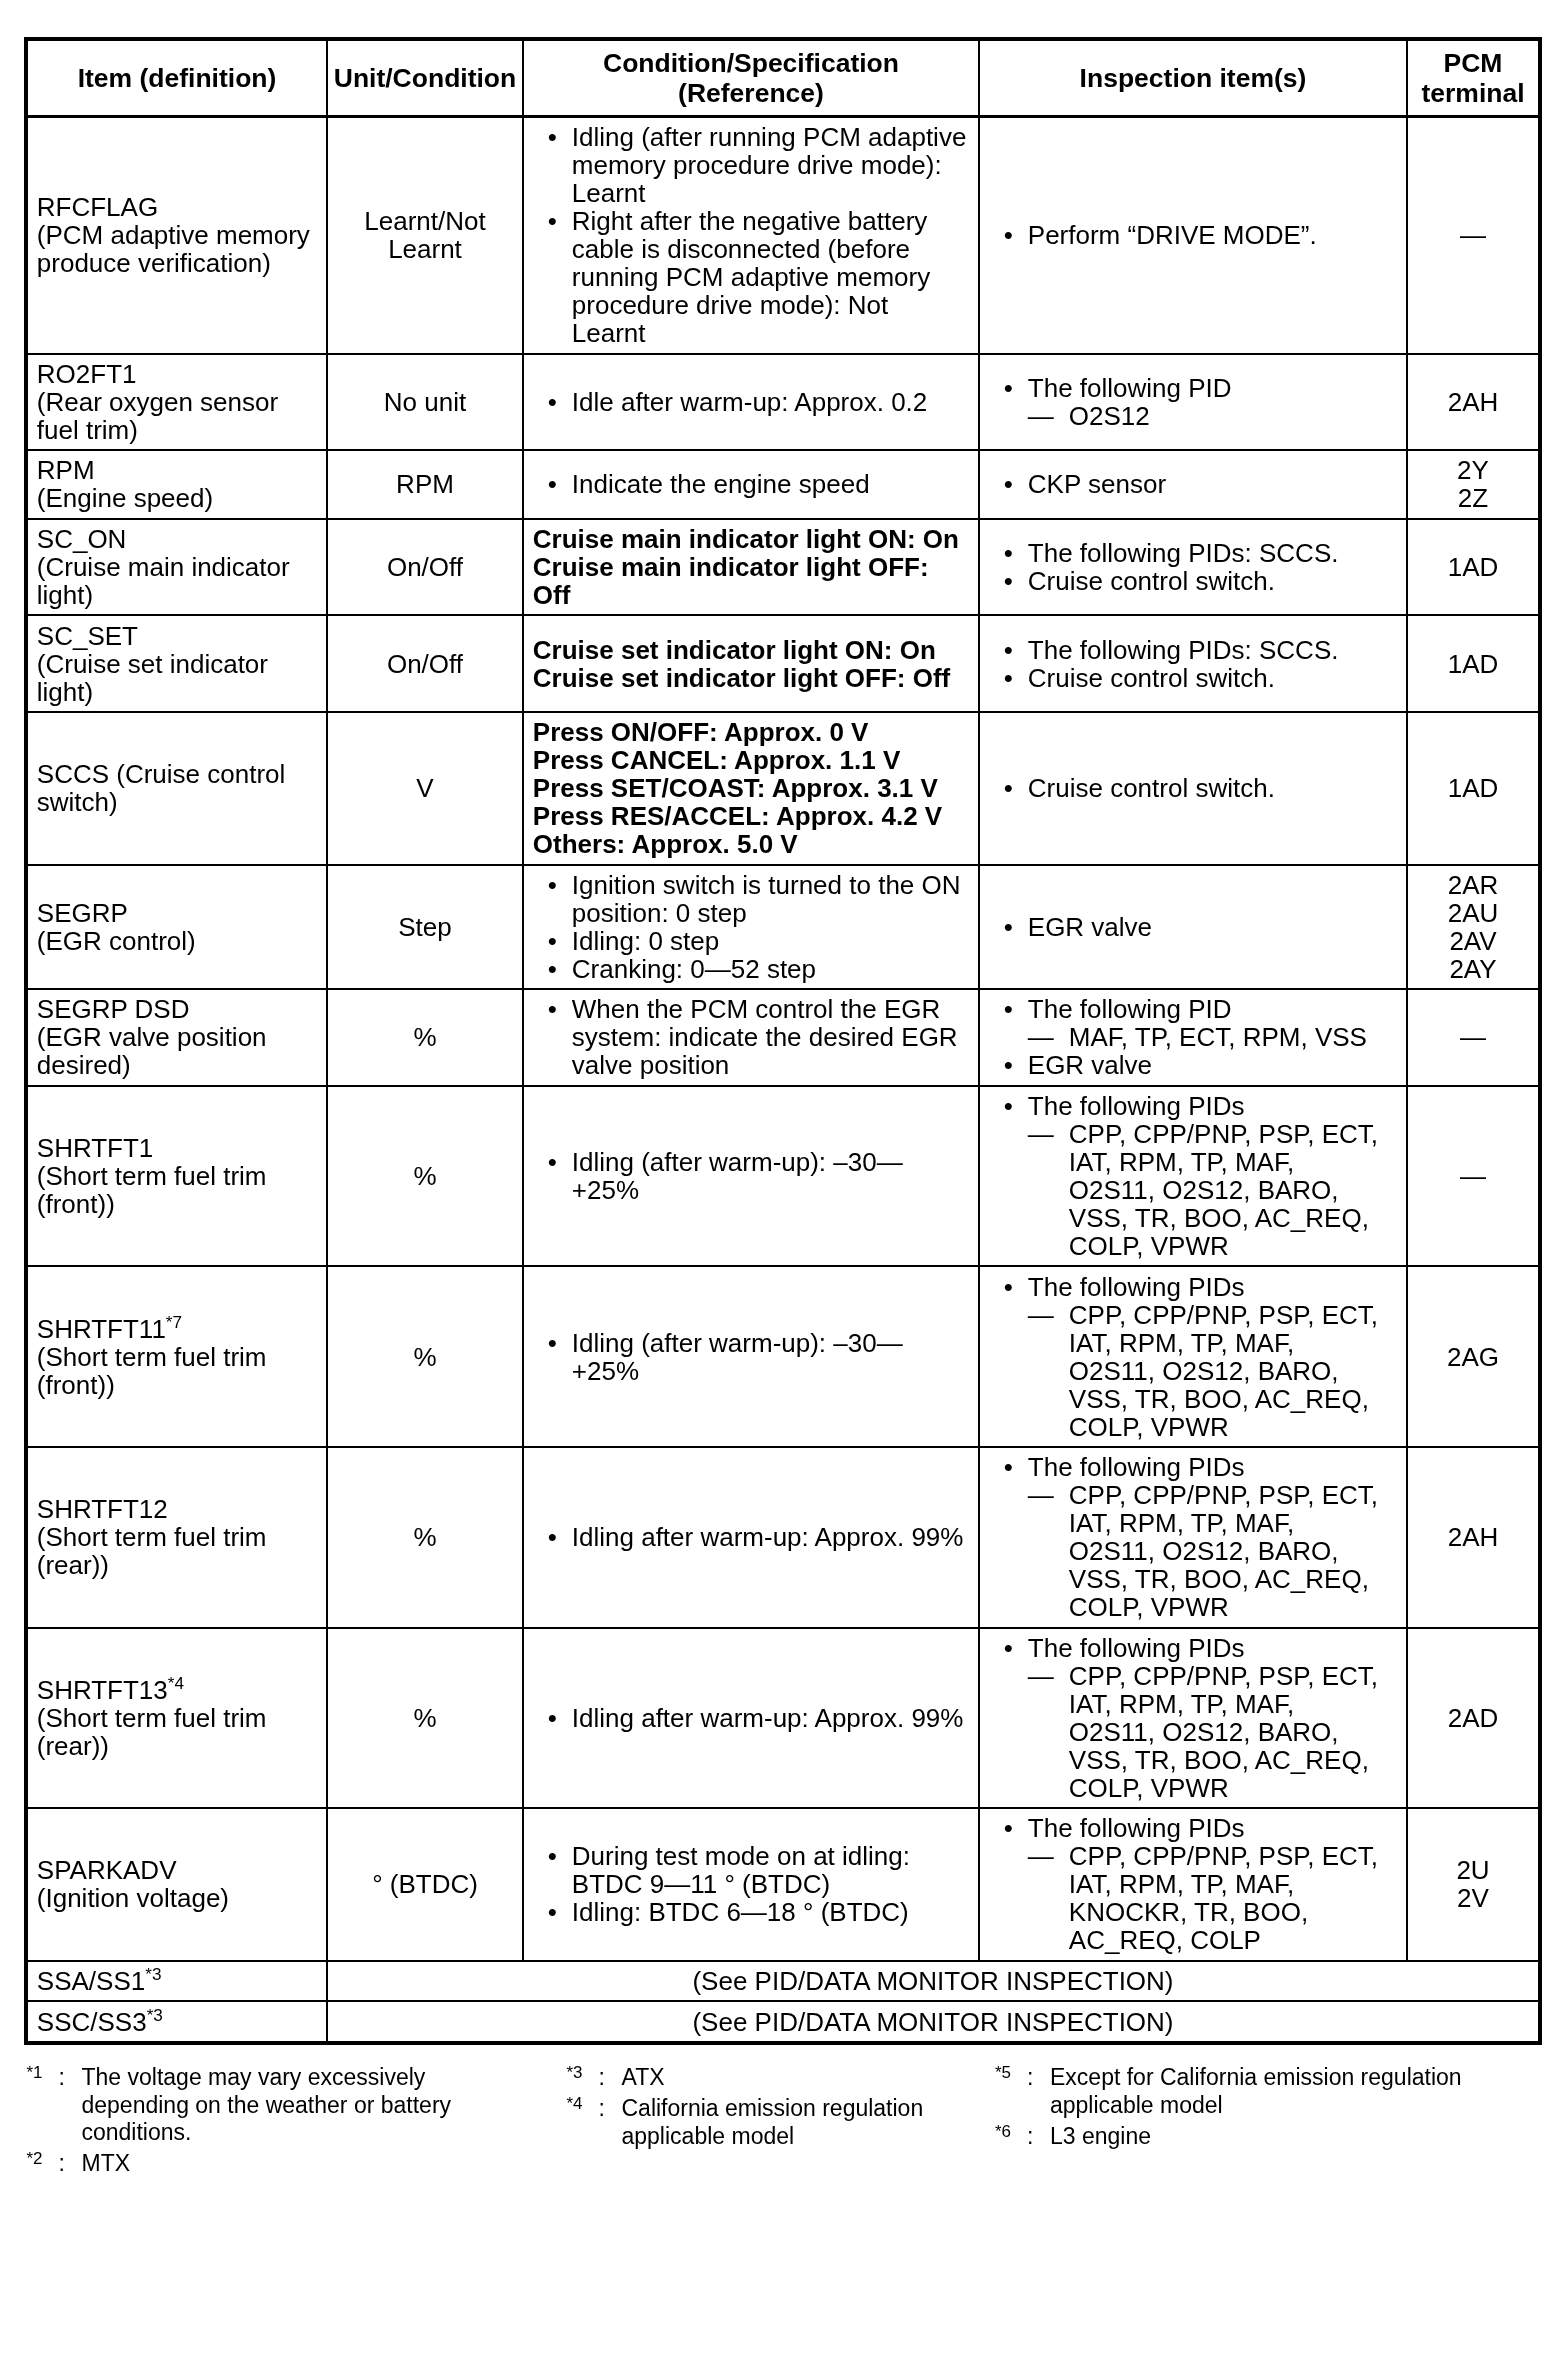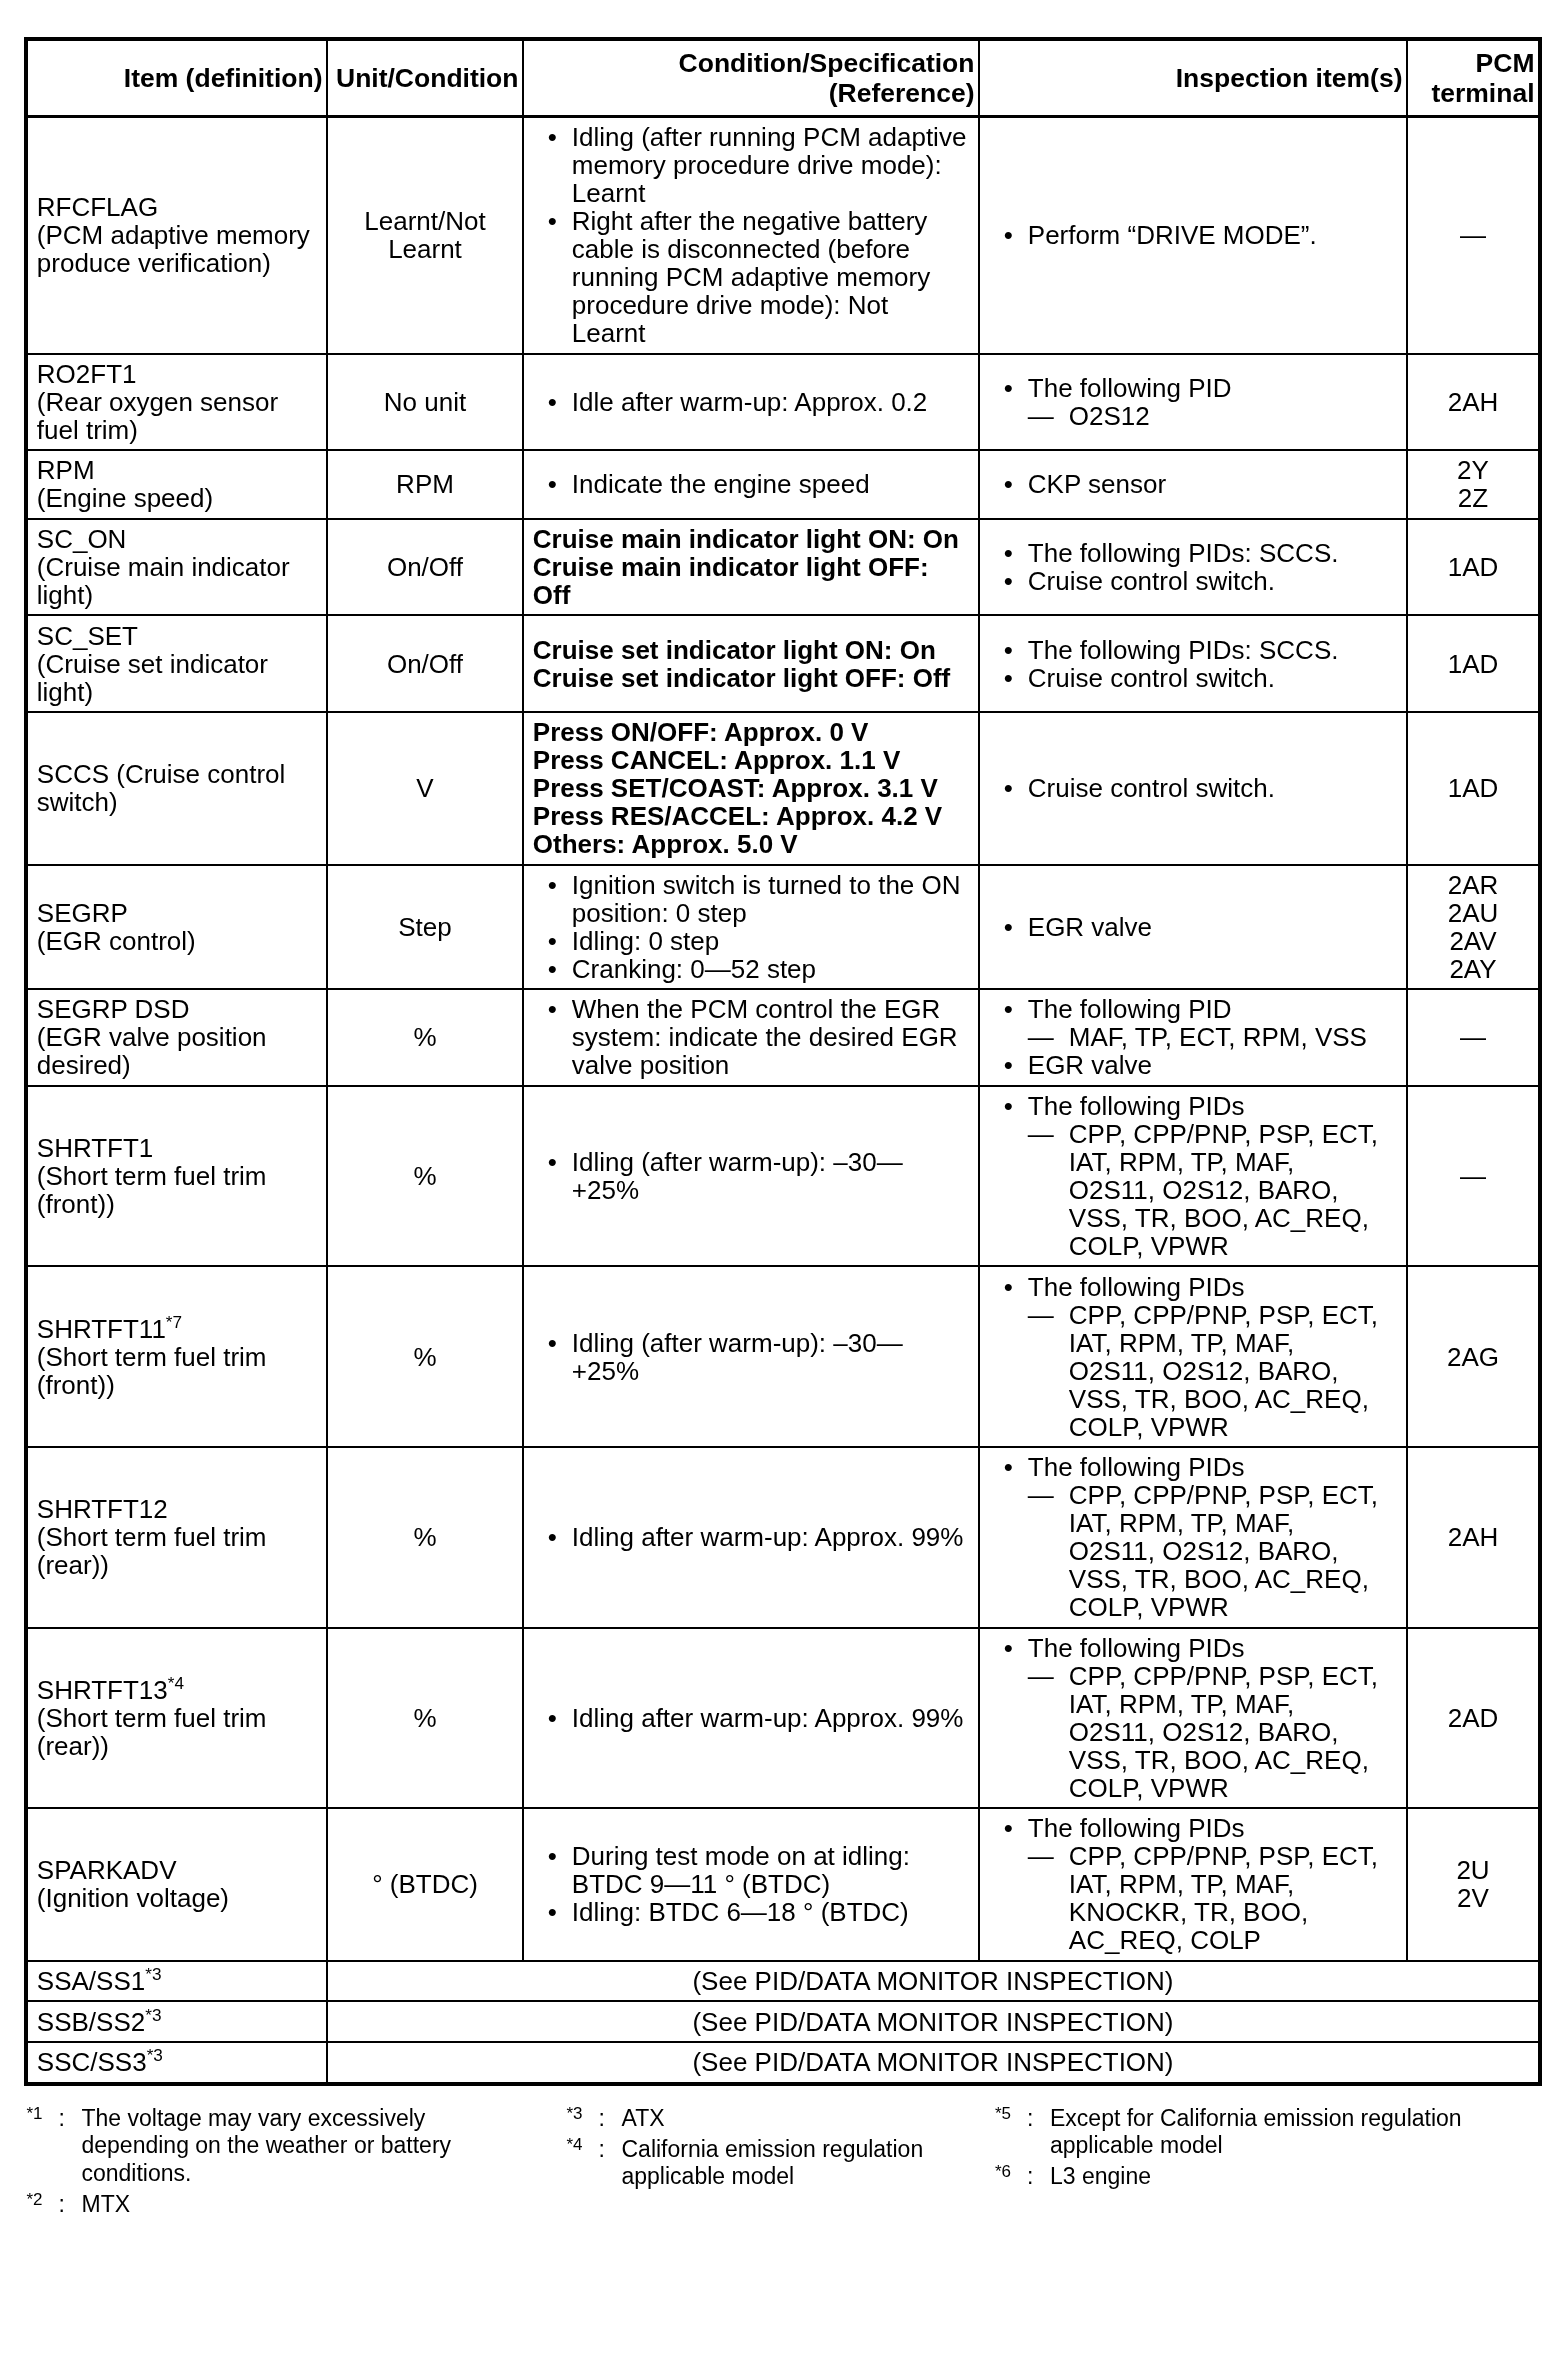--- a/index.html
+++ b/index.html
@@ -13,21 +13,21 @@
     border-collapse:collapse; table-layout:fixed;
     width:1513px; margin:37px 0 0 24px;
     border:4.4px solid #000;
     font-size:26px; line-height:28px;
   }
   table.pid th, table.pid td {
     border:2.7px solid #000; box-sizing:border-box;
     vertical-align:middle; padding:5.3px 8.8px;
   }
   table.pid thead th {
-    font-weight:bold; text-align:right; white-space:pre-line;
+    font-weight:bold; text-align:center; white-space:pre-line;
     font-size:26.5px; line-height:30px; padding:7px 3.5px;
     border-bottom:3.5px solid #000;
   }
   td.c-item { text-align:left; padding-left:11.5px; padding-right:7px; }
   td.c-item .code { display:block; }
   td.c-item .code.inline { display:inline; }
   td.c-item .def { display:block; }
   td.c-item .def.inline { display:inline; }
   sup.mark { font-size:0.66em; line-height:0; vertical-align:super; }
 
@@ -426,24 +426,20 @@
           <td class="c-term">
             <div class="tline">2U</div>
             <div class="tline">2V</div>
           </td>
         </tr>
         <tr>
           <td class="c-item"><span class="code inline">SSA/SS1<sup class="mark">*3</sup></span></td>
           <td class="c-span" colspan="4">(See PID/DATA MONITOR INSPECTION)</td>
         </tr>
         <tr>
-          <td class="c-item"><span class="code inline">SSB/SS2<sup class="mark">*3</sup></span></td>
-          <td class="c-span" colspan="4">(See PID/DATA MONITOR INSPECTION)</td>
-        </tr>
-        <tr>
           <td class="c-item"><span class="code inline">SSC/SS3<sup class="mark">*3</sup></span></td>
           <td class="c-span" colspan="4">(See PID/DATA MONITOR INSPECTION)</td>
         </tr>
       </tbody>
   </table>
 
   <div class="footnotes" id="footnotes">
       <div class="fn-col fn-col-1">
         <div class="fn-item">
           <span class="fn-mark">*1</span>

